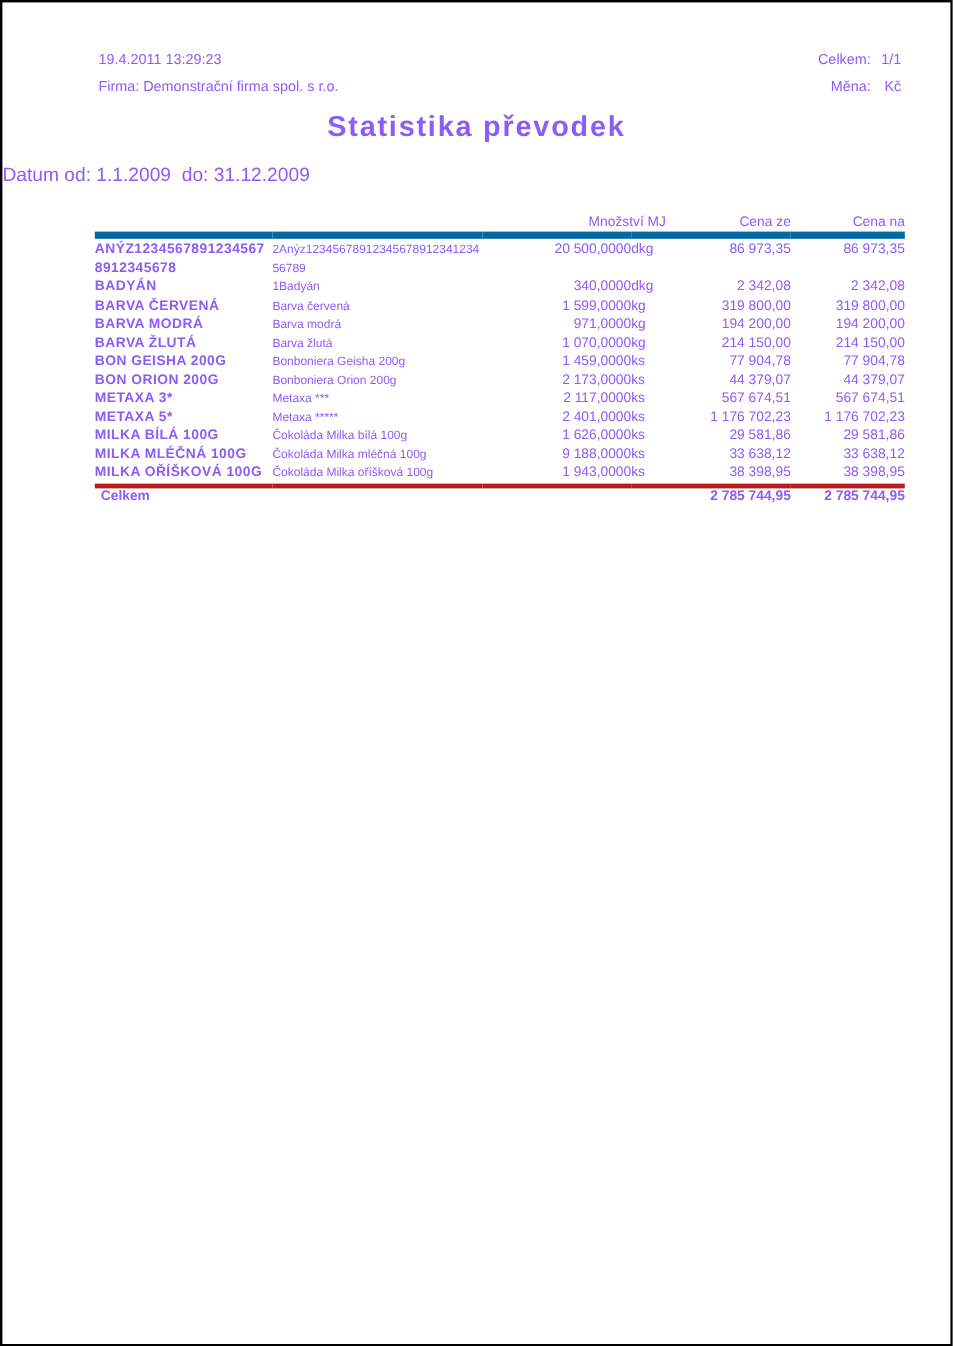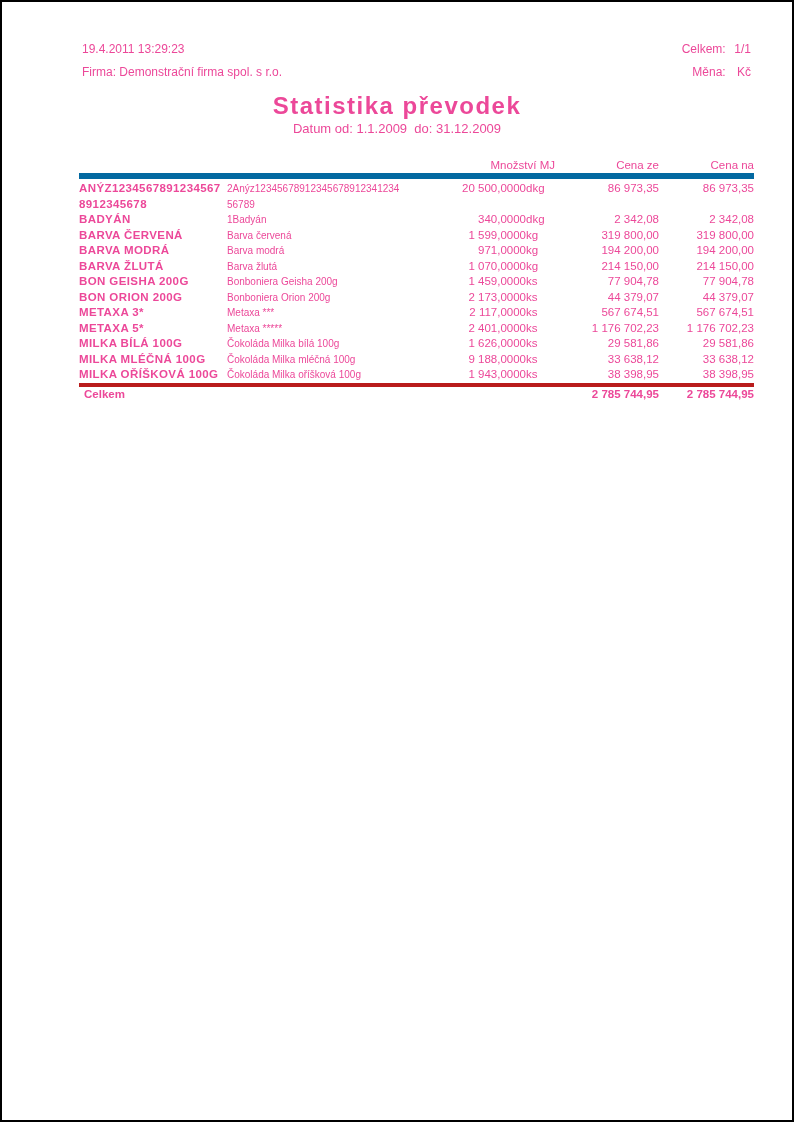--- a/index.html
+++ b/index.html
@@ -7,21 +7,21 @@
     padding: 0;
     background: #ffffff;
   }
   .page {
     position: relative;
     width: 794px;
     height: 1122px;
     box-sizing: border-box;
     border: 2px solid #000;
     background: #fff;
-    color: #ec4899;
+    color: #8b5cf6;
     font-family: "Liberation Sans", "DejaVu Sans", sans-serif;
     overflow: hidden;
   }
   .meta {
     margin: 36px 41px 0 80px;
     font-size: 12px;
   }
   .meta-row {
     display: flex;
     justify-content: space-between;
@@ -35,23 +35,23 @@
     text-align: right;
   }
   .title {
     margin-top: 8px;
     text-align: center;
     font-size: 24px;
     font-weight: bold;
     letter-spacing: 1.5px;
   }
   .subtitle {
-    margin-top: 1px;
-    text-align: center;
-    font-size: 13px;
+    margin-top: 18px;
+    text-align: left;
+    font-size: 16px;
     white-space: pre;
   }
   table.report {
     margin: 22px 0 0 77px;
     width: 675px;
     table-layout: fixed;
     border-collapse: collapse;
     font-size: 11.5px;
   }
   table.report th, table.report td {

